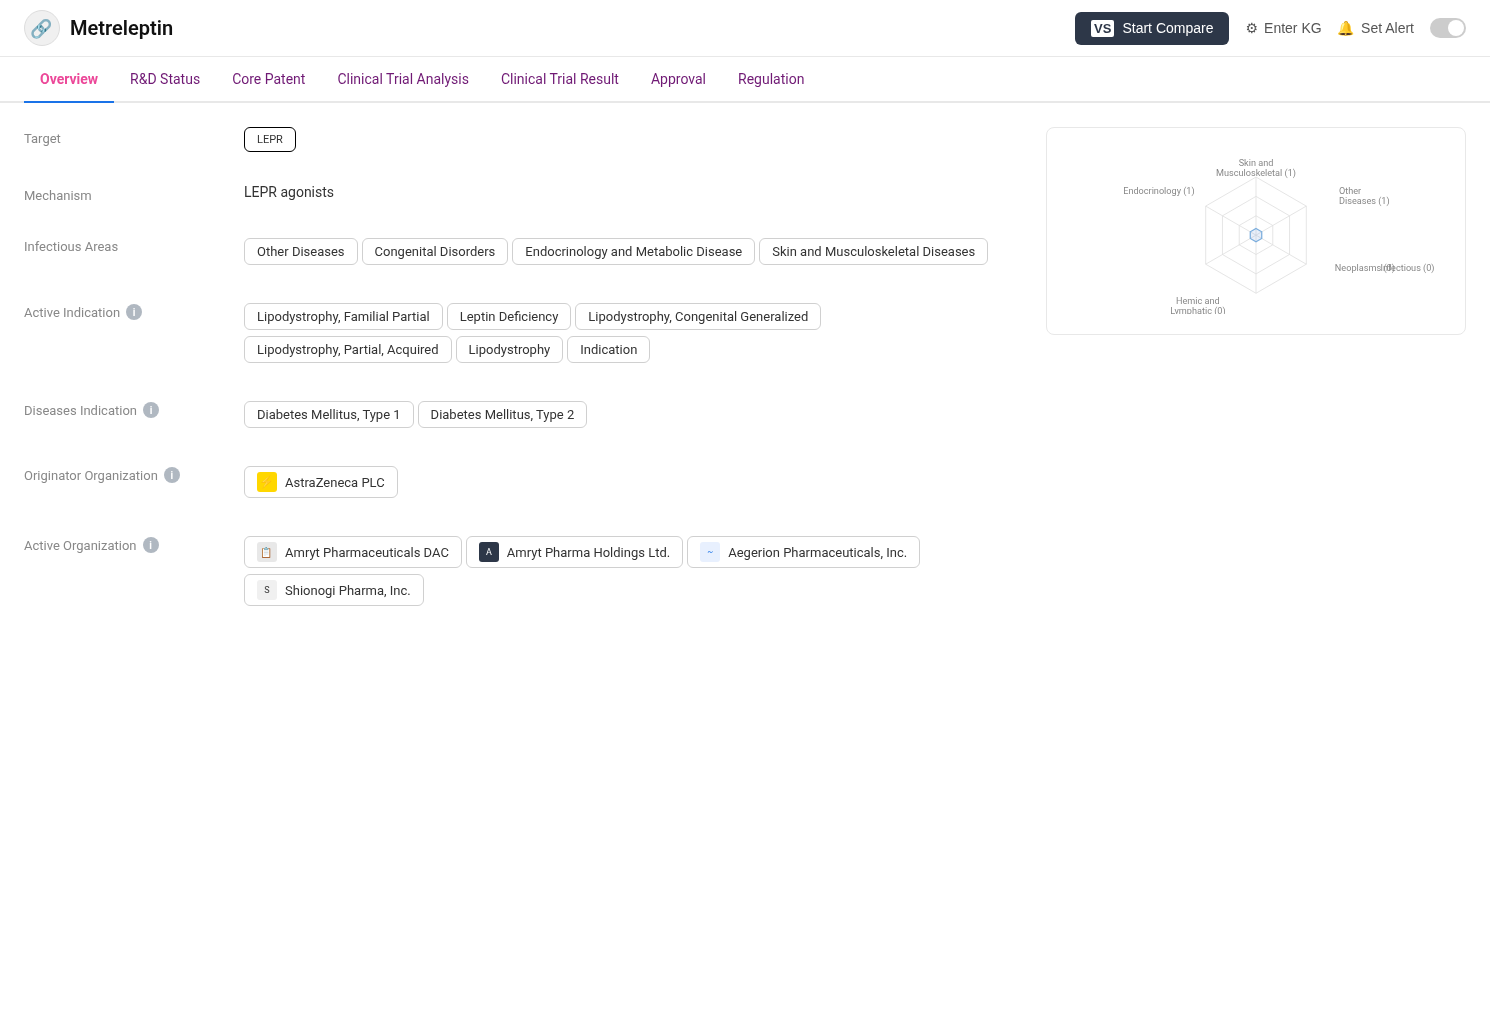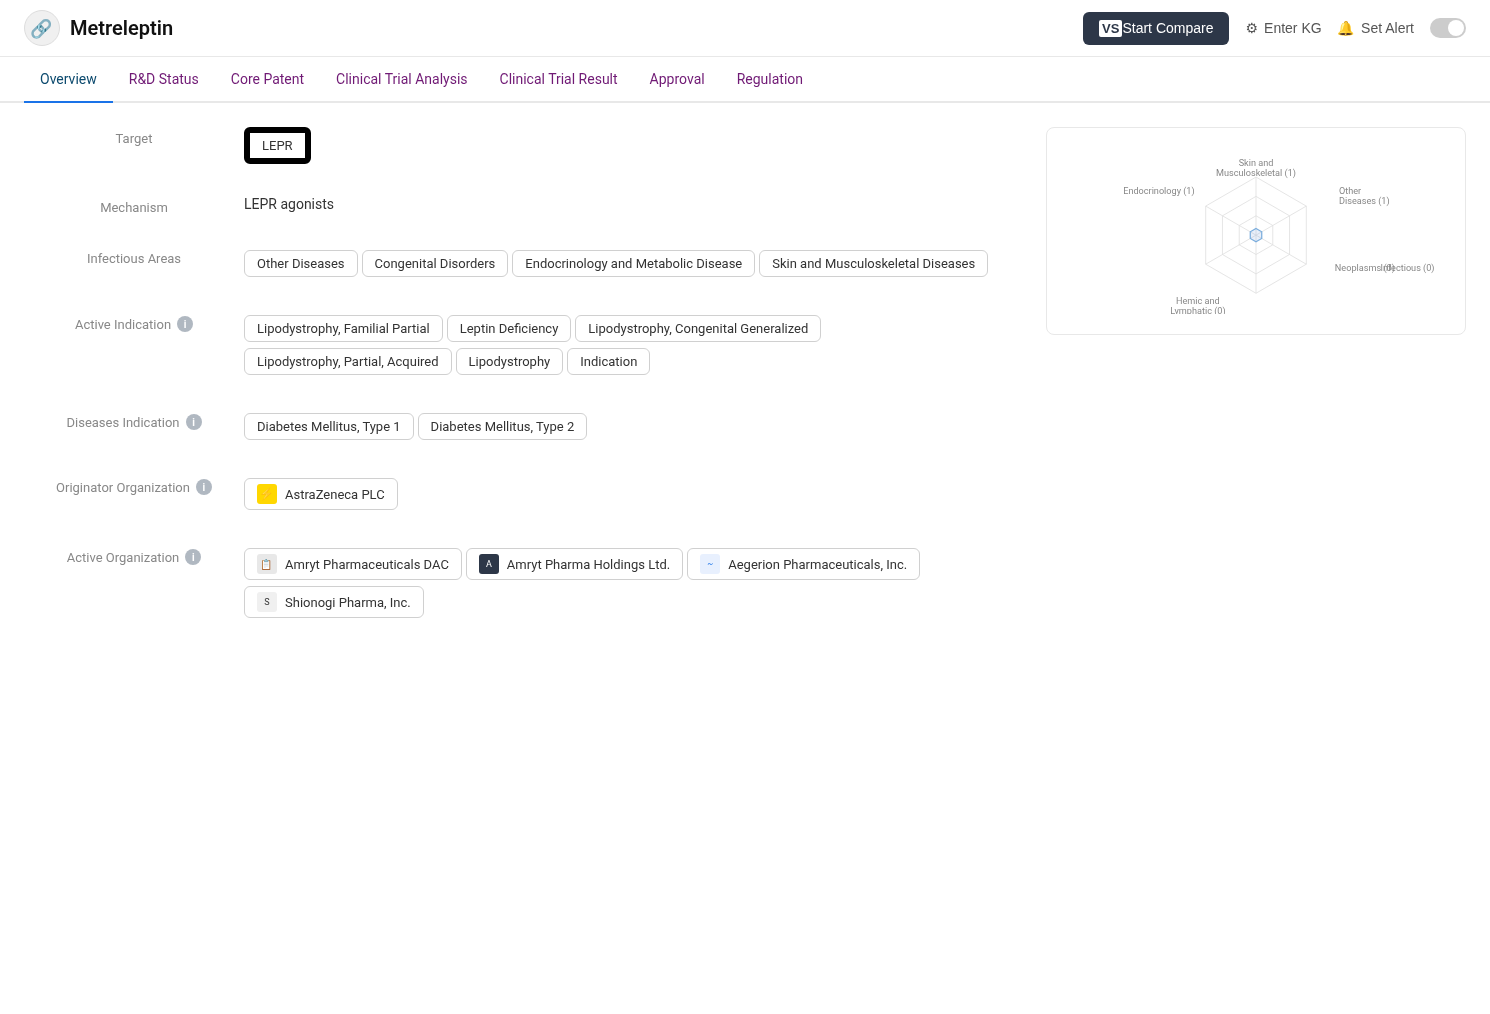--- a/index.html
+++ b/index.html
@@ -33,20 +33,21 @@
       color: #111;
     }
     .header-actions {
       display: flex;
       align-items: center;
       gap: 16px;
     }
     .btn-start-compare {
       display: flex;
       align-items: center;
+      gap: 8px;
       background: #2d3748;
       color: #fff;
       border: none;
       border-radius: 6px;
       padding: 8px 16px;
       font-size: 14px;
       font-weight: 500;
       cursor: pointer;
     }
     .btn-action {
@@ -87,23 +88,23 @@
     .nav-tab {
       padding: 14px 16px;
       font-size: 14px;
       color: #701a75;
       cursor: pointer;
       border-bottom: 2px solid transparent;
       margin-bottom: -2px;
       white-space: nowrap;
     }
     .nav-tab.active {
-      color: #0c4a6e;
+      color: #ec4899;
       border-bottom: 2px solid #1a73e8;
-      font-weight: 400;
+      font-weight: 700;
     }
 
     
     .content {
       display: flex;
       padding: 24px;
       gap: 24px;
     }
     .left-panel {
       flex: 1;
@@ -122,21 +123,20 @@
     }
     .field-label {
       width: 220px;
       flex-shrink: 0;
       color: #888;
       font-size: 13px;
       padding-top: 4px;
       display: flex;
       align-items: center;
       gap: 6px;
-      justify-content: center;
     }
     .field-value {
       flex: 1;
     }
     .info-icon {
       width: 16px; height: 16px;
       background: #b0b8c1;
       border-radius: 50%;
       display: inline-flex;
       align-items: center;
@@ -158,23 +158,23 @@
       color: #333;
       margin: 3px 4px 3px 0;
       background: #fff;
       cursor: default;
     }
 
     
     .lepr-tag {
       display: inline-block;
       padding: 5px 12px;
-      border: 6px solid #000000;
+      border: 1px solid #000000;
       border-radius: 6px;
-      font-size: 13px;
+      font-size: 11px;
       color: #333;
       background: #fff;
       text-align: right;
     }
 
     
     .org-tag {
       display: inline-flex;
       align-items: center;
       gap: 8px;

